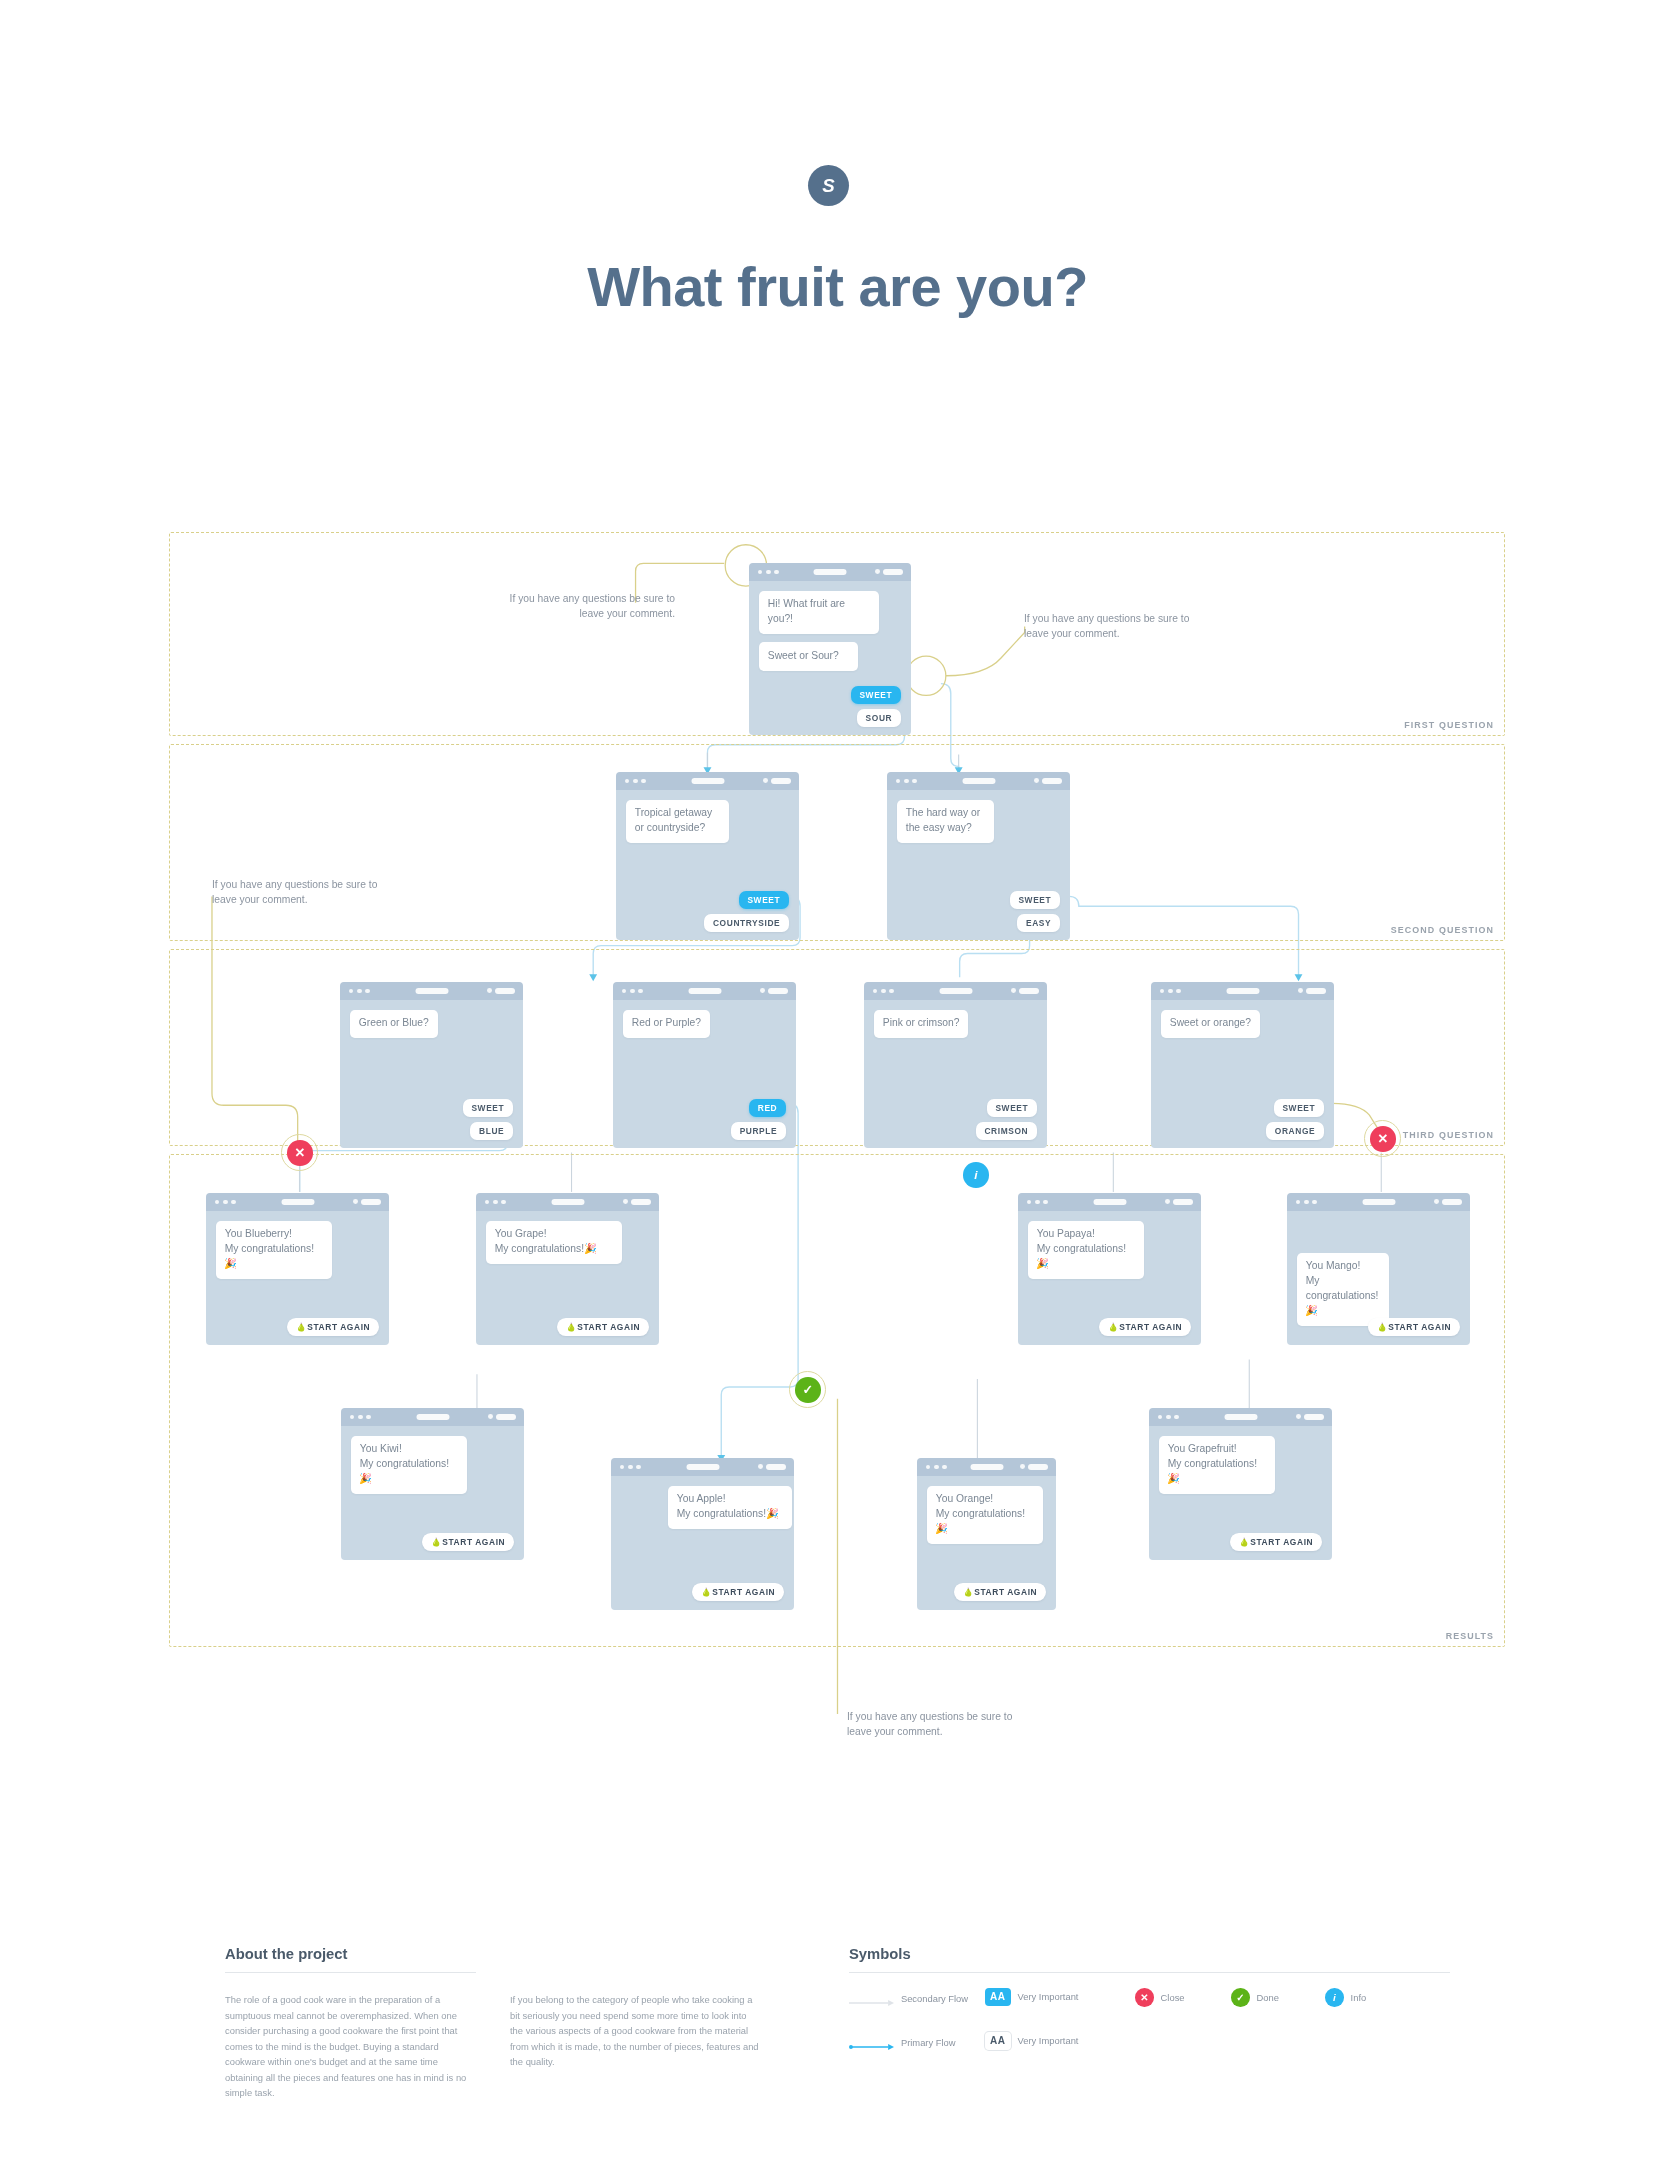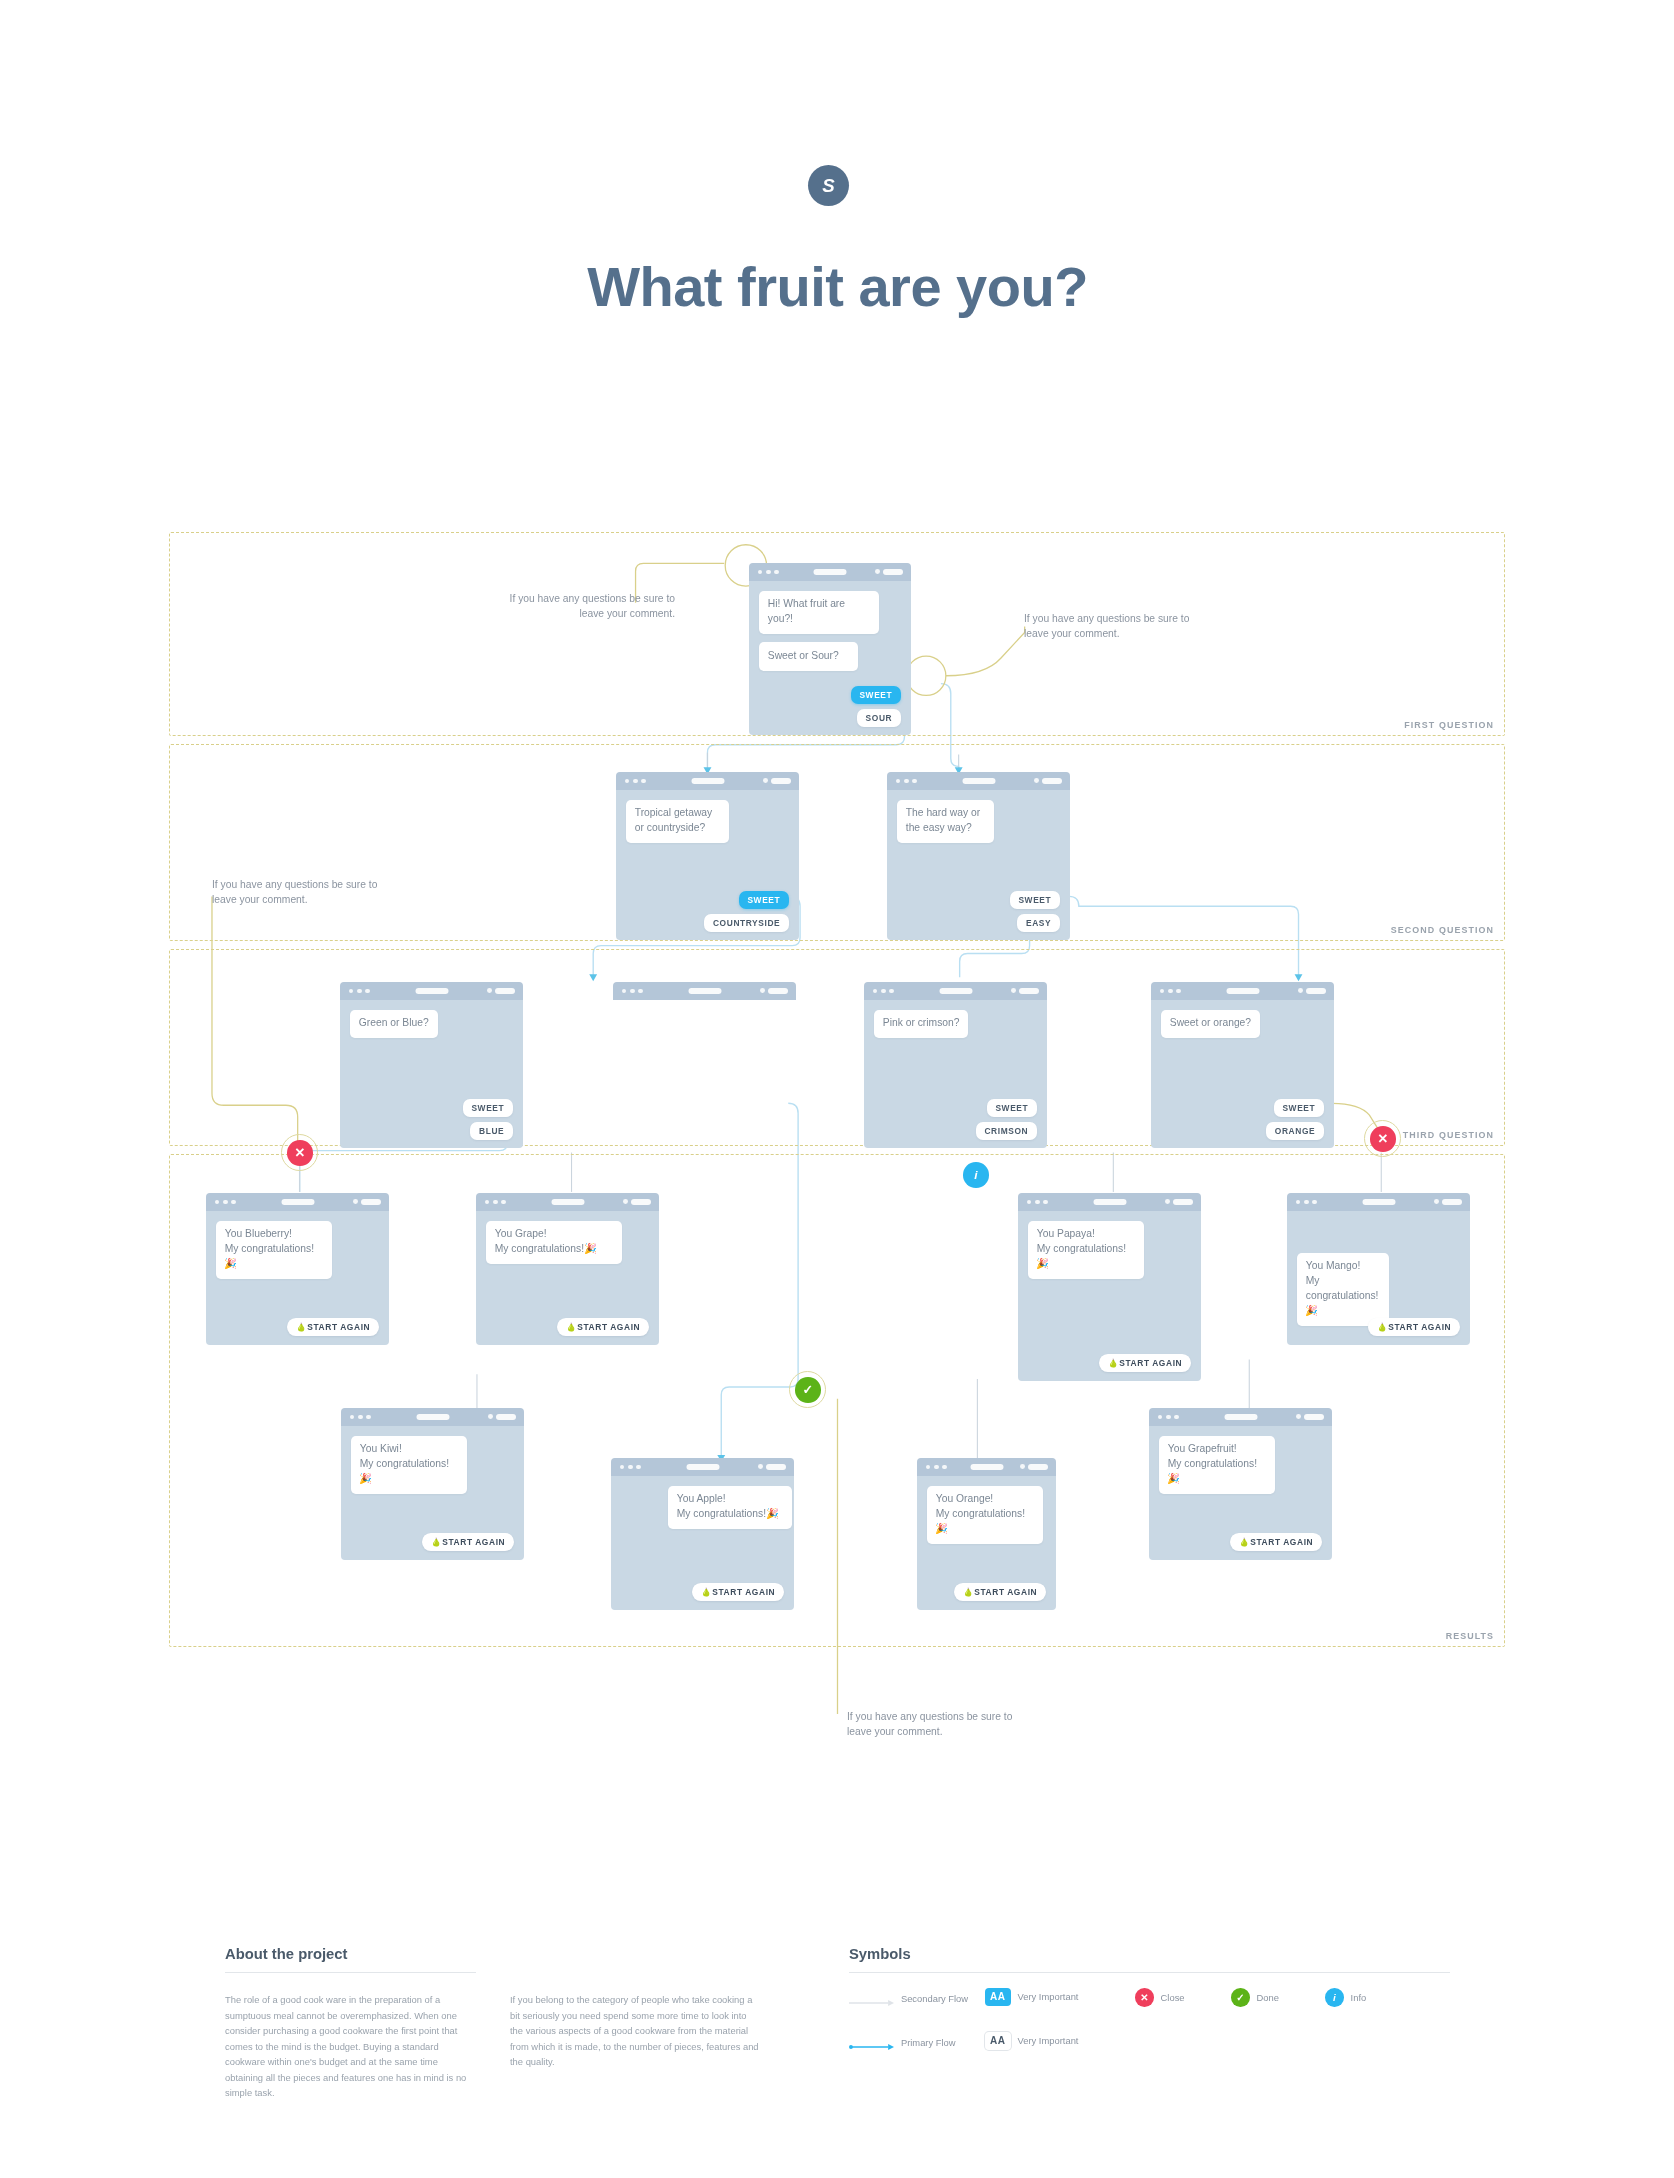--- a/index.html
+++ b/index.html
@@ -327,20 +327,27 @@
         <i></i>
         <i></i>
         <i></i>
       </span>
     <span class="url"></span>
     <span class="right">
         <span class="sm"></span>
         <span class="bar"></span>
       </span>
   </div>
+  <div class="body" style="height:148px;">
+    <div class="bubble">Red or Purple?</div>
+    <div class="choices">
+      <span class="chip accent">RED</span>
+      <span class="chip">PURPLE</span>
+    </div>
+  </div>
 </div>
 
 <div class="card" style="left:864px; top:982px; width:183px;">
   <div class="chrome">
     <span class="dots">
         <i></i>
         <i></i>
         <i></i>
       </span>
     <span class="url"></span>
@@ -434,21 +441,21 @@
         <i></i>
         <i></i>
         <i></i>
       </span>
     <span class="url"></span>
     <span class="right">
         <span class="sm"></span>
         <span class="bar"></span>
       </span>
   </div>
-  <div class="body" style="height:170px;">
+  <div class="body" style="height:134px;">
     <div class="bubble" style="width:116px;">
       <span>You Papaya!</span><br>
       <span>My congratulations!</span><span>🎉</span>
     </div>
     <span class="start-chip">
       <span>🍐</span><span>START AGAIN</span>
     </span>
   </div>
 </div>
 

